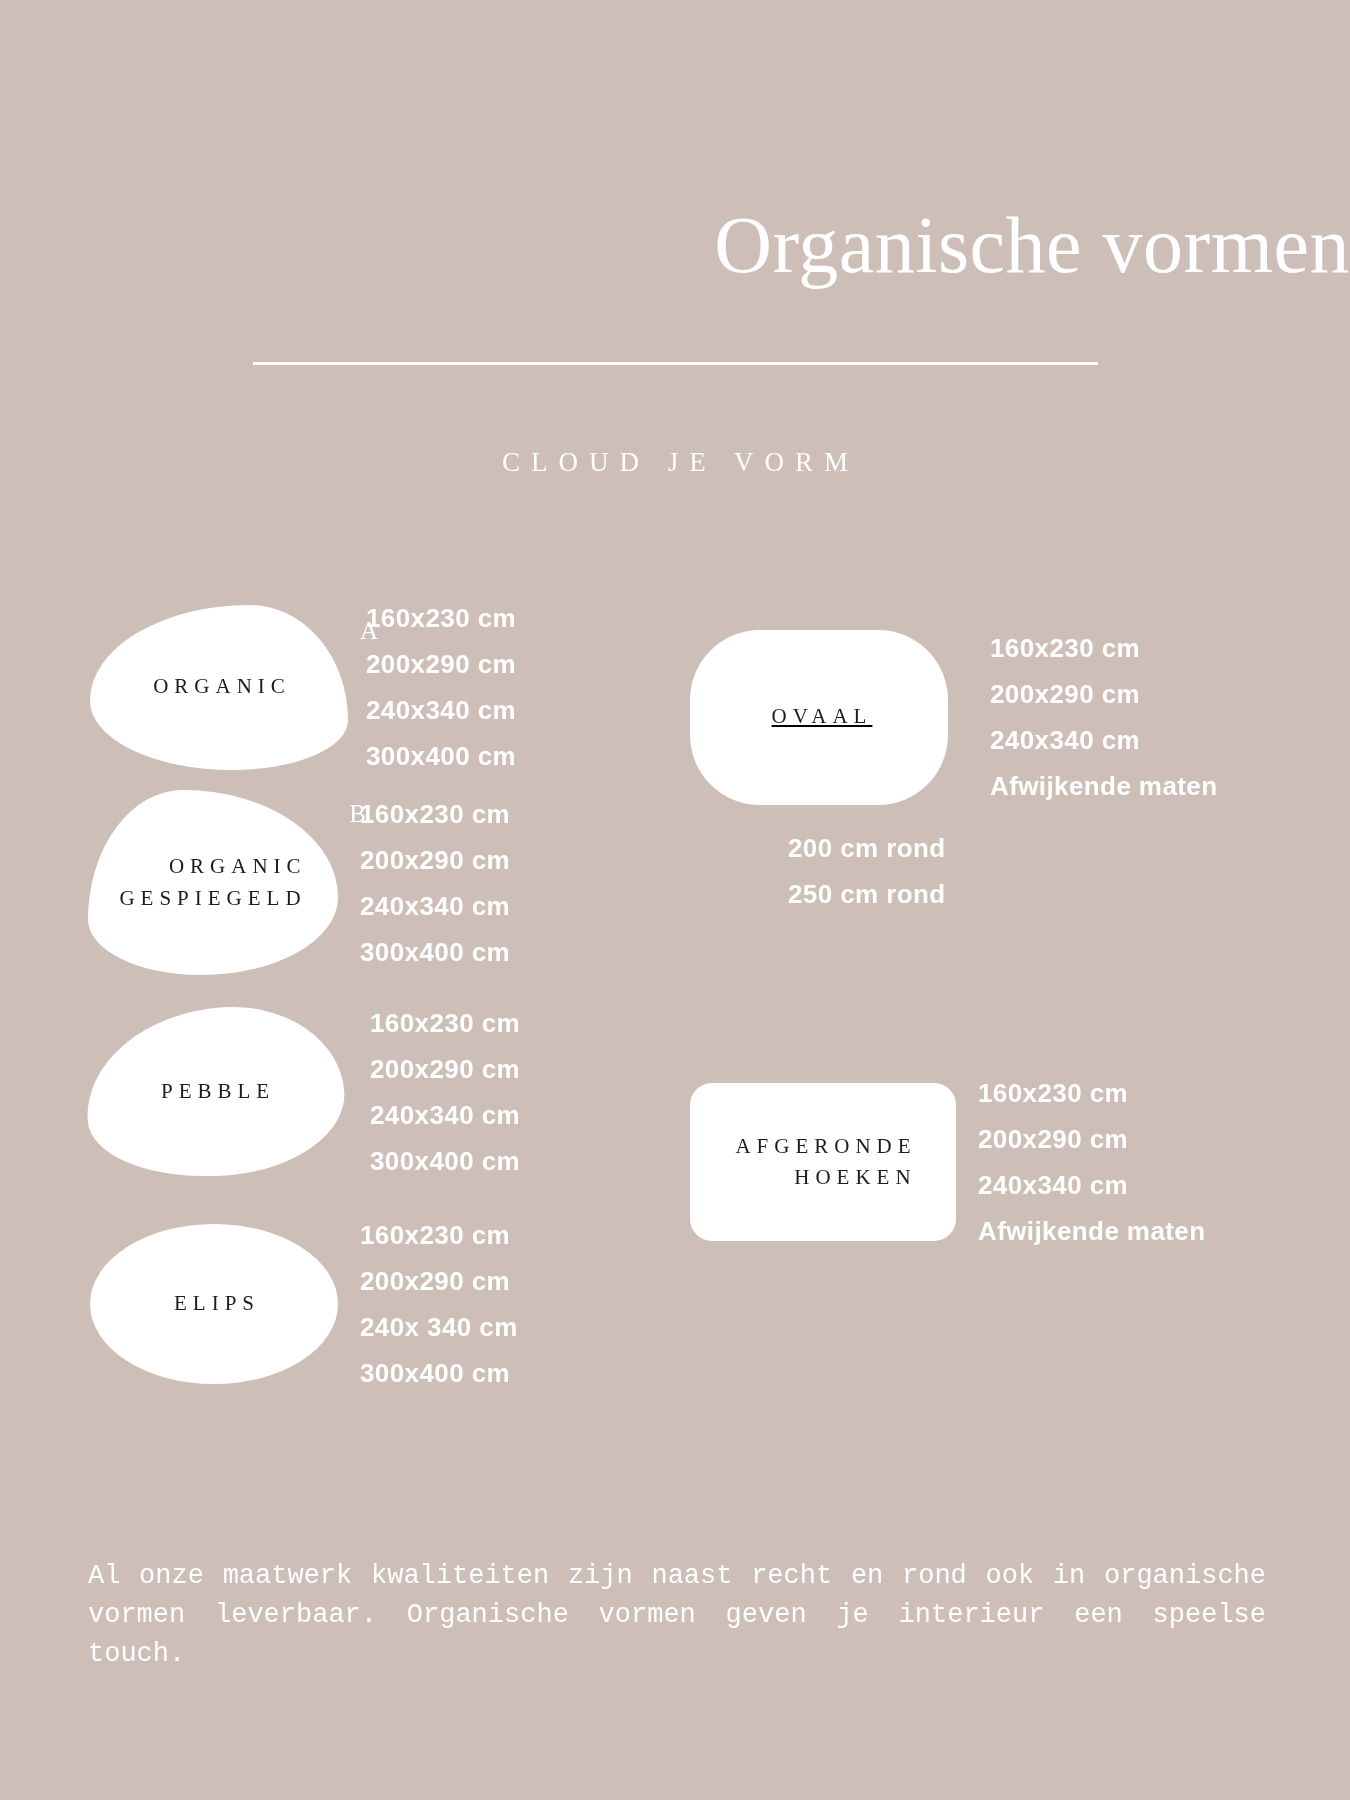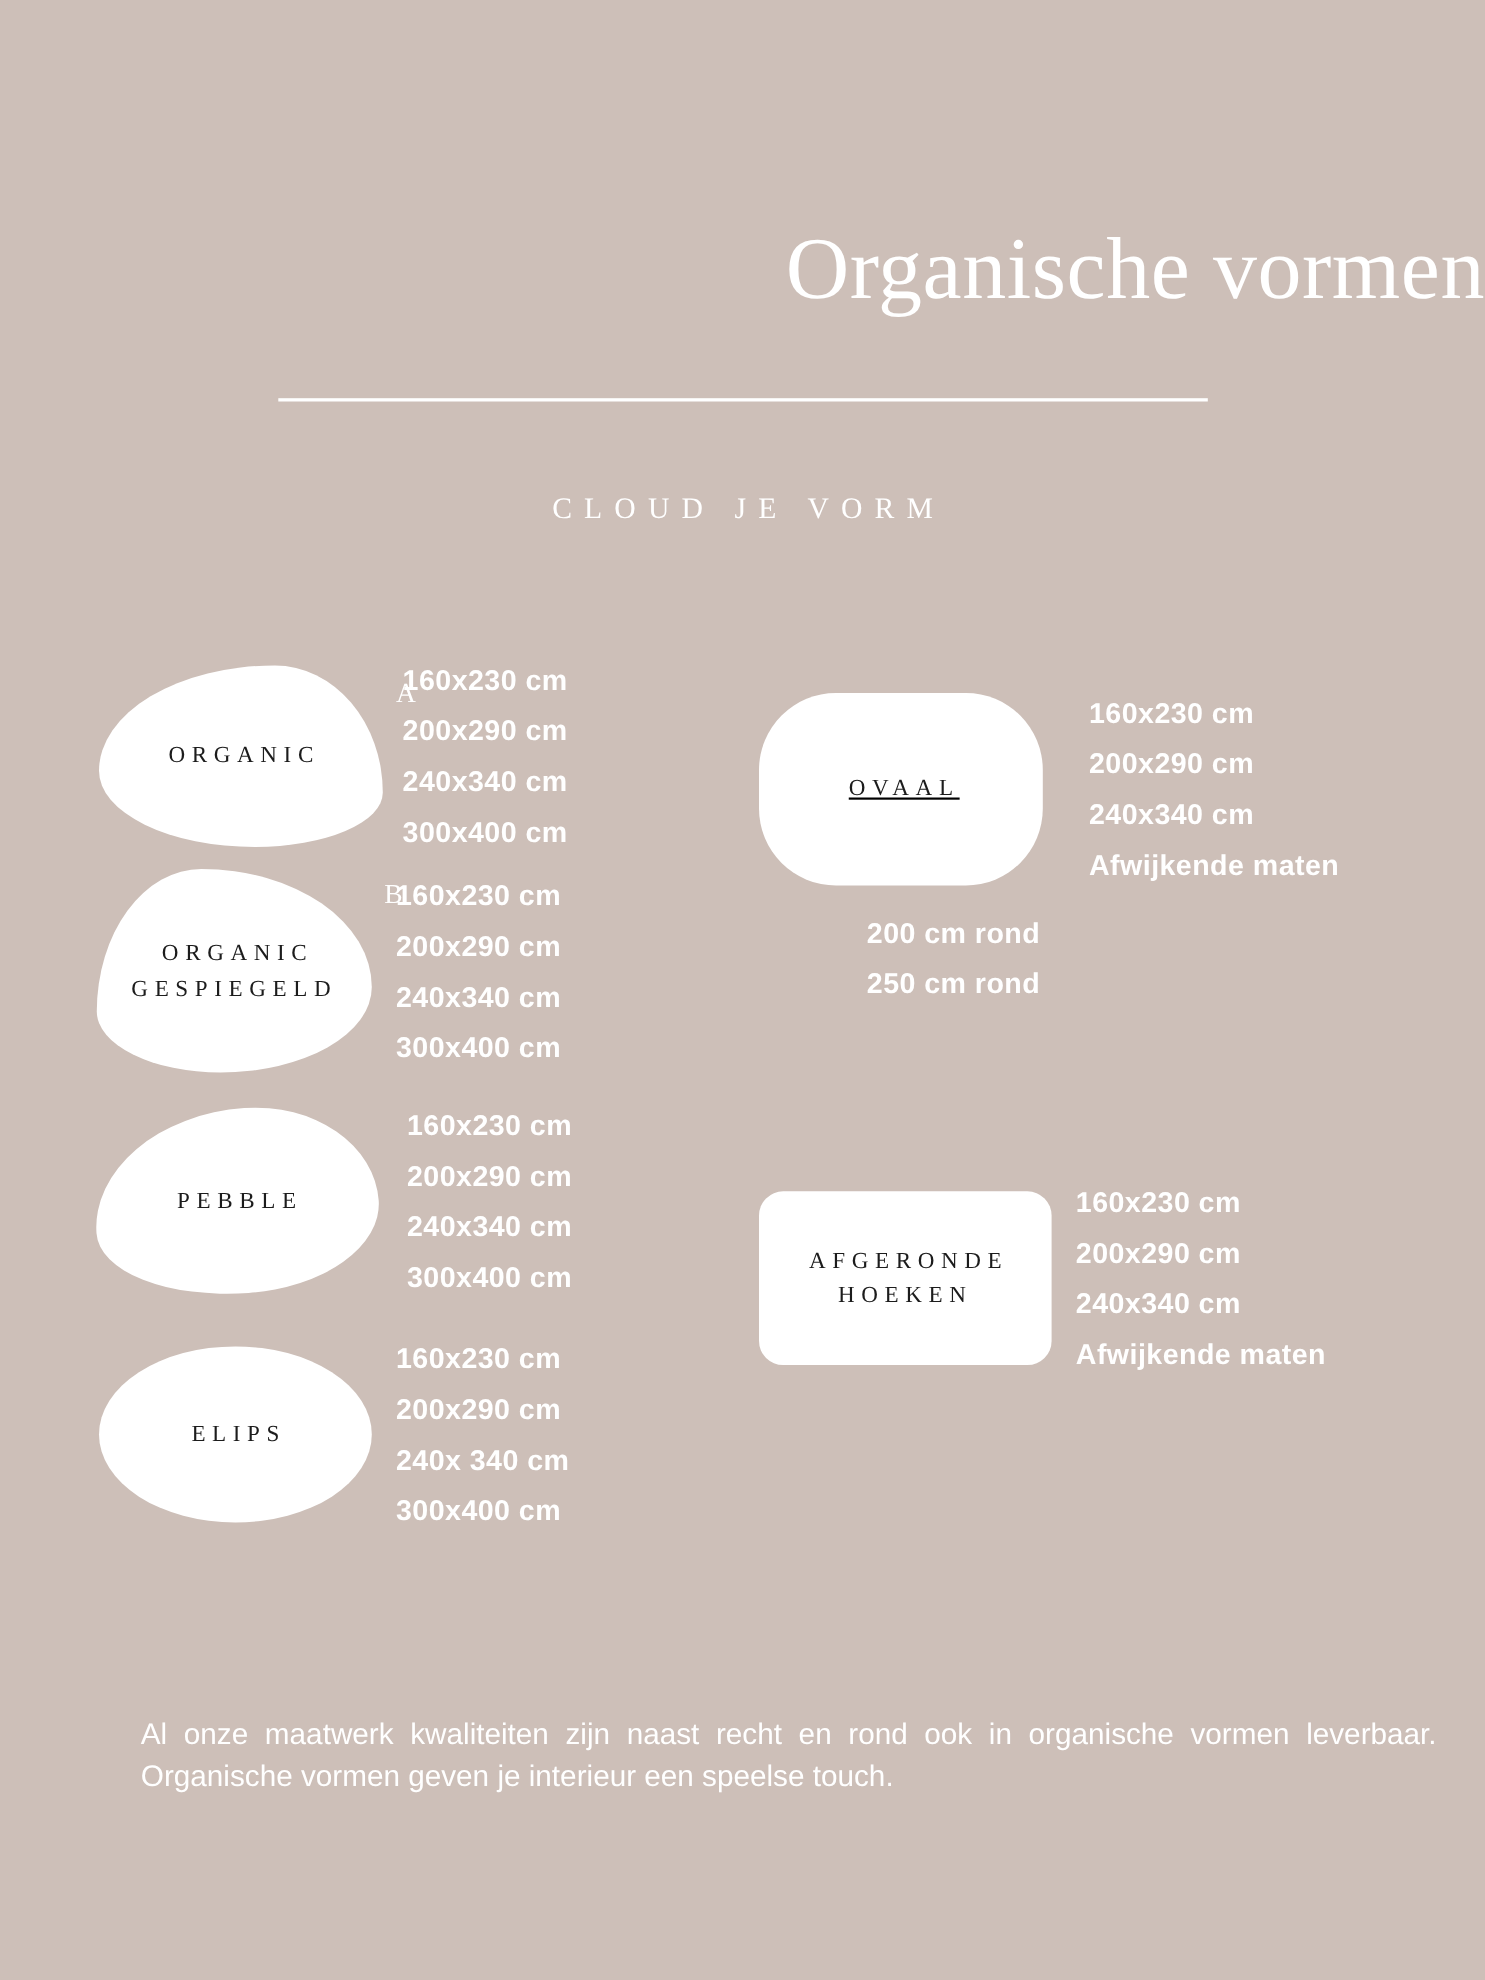--- a/index.html
+++ b/index.html
@@ -73,21 +73,21 @@
     display: flex;
     align-items: center;
     justify-content: center;
   }
   .shape-label {
     font-family: "Liberation Serif", serif;
     color: #1c1c1c;
     font-size: 21px;
     letter-spacing: 6px;
     text-indent: 6px;
-    text-align: center;
+    text-align: right;
     line-height: 1.5;
     white-space: pre-line;
     z-index: 2;
     position: relative;
   }
   .sizes {
     margin-left: 18px;
     display: flex;
     flex-direction: column;
     justify-content: center;
@@ -146,26 +146,25 @@
     height: 158px;
     border-radius: 22px;
   }
 
   
   .footer {
     position: absolute;
     left: 88px;
     top: 1557px;
     width: 1178px;
-    font-family: Liberation Sans, sans-serif;
+    font-family: Liberation Mono, monospace;
     font-size: 27px;
     line-height: 1.45;
     color: #ffffff;
     text-align: justify;
-    margin-left: 40px;
   }
 </style>
 </head>
 <body>
 
 <div class="page">
 
   <div class="title">Organische vormen</div>
   <div class="title-rule"></div>
   <div class="subtitle">CLOUD JE VORM</div>

